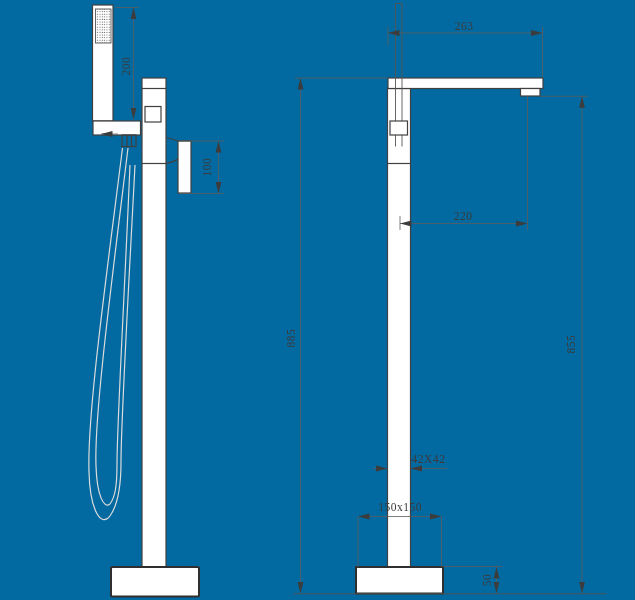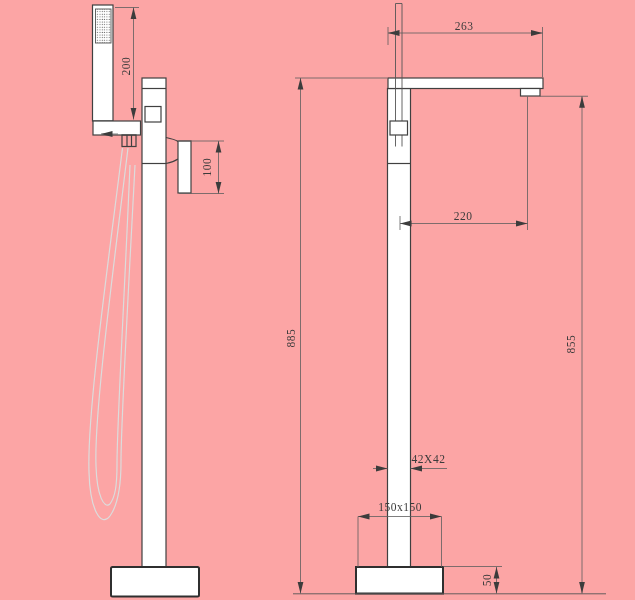--- a/index.html
+++ b/index.html
@@ -1,16 +1,16 @@
 <!DOCTYPE html>
 <html><head>
 <meta charset="utf-8">
 <style>
   html,body{margin:0;padding:0;background:#ffffff;}
-  .stage{width:635px;height:600px;position:relative;background:#fca5a5;overflow:hidden;
+  .stage{width:635px;height:600px;position:relative;background:#0369a1;overflow:hidden;
          font-family:"Liberation Serif", serif;}
   svg text{font-family:"Liberation Serif", serif;font-size:11.5px;fill:#3b3b3b;letter-spacing:.5px;}
   .fix{stroke:#404040;stroke-width:1.2;fill:none;}
   .fixw{stroke:#404040;stroke-width:1.2;fill:#ffffff;}
   .thick{stroke:#2f2f2f;stroke-width:2;fill:#ffffff;}
   .dim{stroke:#5d5d5d;stroke-width:.8;fill:none;}
   .thin{stroke:#555555;stroke-width:.9;fill:none;}
   .hose{stroke:#dcdcdc;stroke-width:1.2;fill:none;}
 </style>
 </head>

